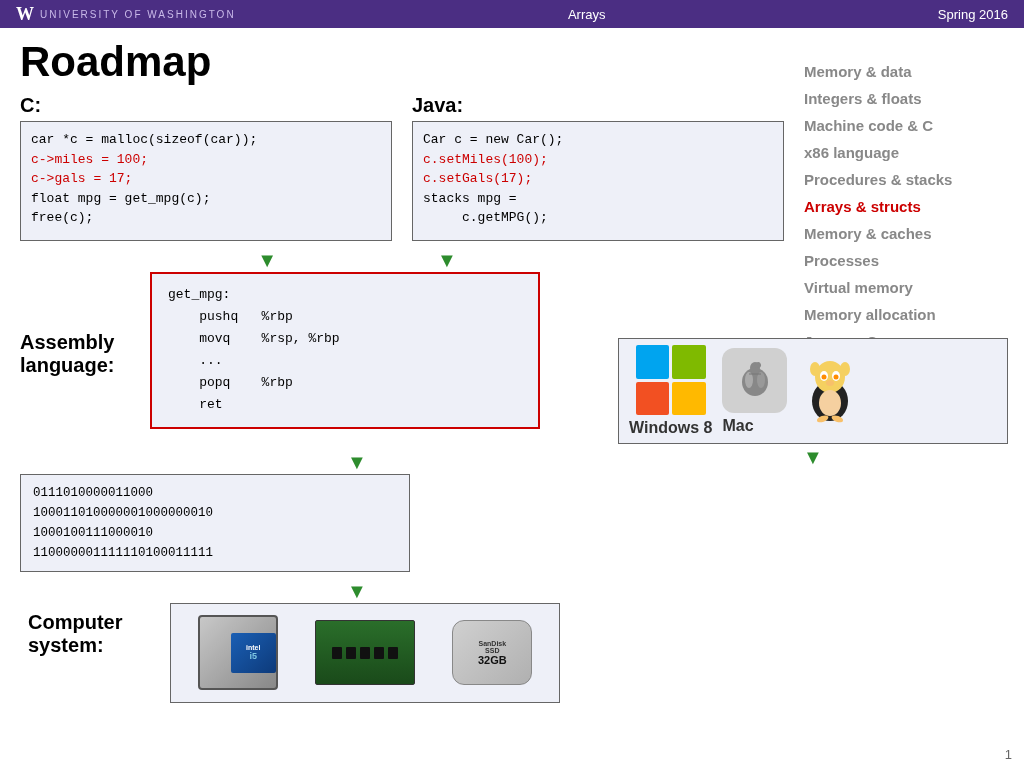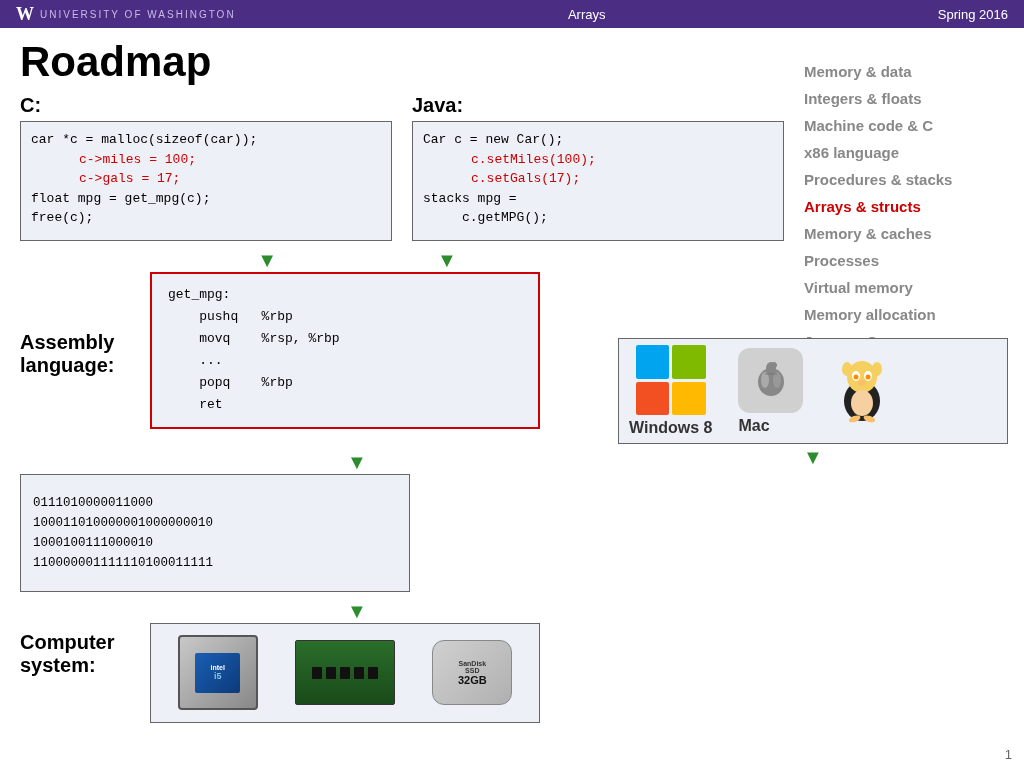--- a/index.html
+++ b/index.html
@@ -86,21 +86,21 @@
     .code-box {
       border: 1.5px solid #666;
       background: #eef0f8;
       padding: 8px 10px;
       font-family: 'Courier New', monospace;
       font-size: 13px;
       line-height: 1.5;
       min-height: 120px;
     }
 
-    .code-red { color: #cc0000; margin-left: 48px; }
+    .code-red { color: #cc0000; }
     .code-black { color: #000; }
 
     
     #assembly-row {
       display: flex;
       align-items: center;
       margin-bottom: 22px;
       gap: 0;
     }
 
@@ -135,21 +135,21 @@
       font-weight: bold;
       margin-bottom: 4px;
     }
 
     #os-box {
       border: 1.5px solid #666;
       background: #eef0f8;
       padding: 10px;
       display: flex;
       align-items: center;
-      gap: 26px;
+      gap: 10px;
       height: 106px;
     }
 
     
     #machine-row {
       display: flex;
       align-items: flex-start;
       gap: 12px;
       margin-bottom: 8px;
     }
@@ -157,33 +157,34 @@
     #machine-label {
       font-size: 20px;
       font-weight: bold;
       min-width: 130px;
       padding-top: 4px;
     }
 
     #machine-box {
       border: 1.5px solid #666;
       background: #eef0f8;
-      padding: 18px 12px;
+      padding: 8px 12px;
       font-family: 'Courier New', monospace;
       font-size: 12.5px;
       line-height: 1.6;
       flex: 1;
       max-width: 390px;
     }
 
     
     #computer-row {
       display: flex;
       align-items: flex-start;
-      gap: 0;
+      gap: 12px;
+      margin-left: 8px;
     }
 
     #computer-label {
       font-size: 20px;
       font-weight: bold;
       min-width: 130px;
       padding-top: 8px;
     }
 
     #computer-box {
@@ -241,21 +242,21 @@
     }
 
     
     .cpu-shape {
       width: 80px;
       height: 75px;
       background: linear-gradient(135deg, #c8c8c8, #888);
       border: 2px solid #555;
       border-radius: 4px;
       display: flex;
-      align-items: center;
+      align-items: flex-end;
       justify-content: center;
       flex-direction: column;
       position: relative;
     }
     .cpu-inner {
       width: 45px;
       height: 40px;
       background: linear-gradient(135deg, #1a5fb4, #0d3a7a);
       border-radius: 2px;
       display: flex;

